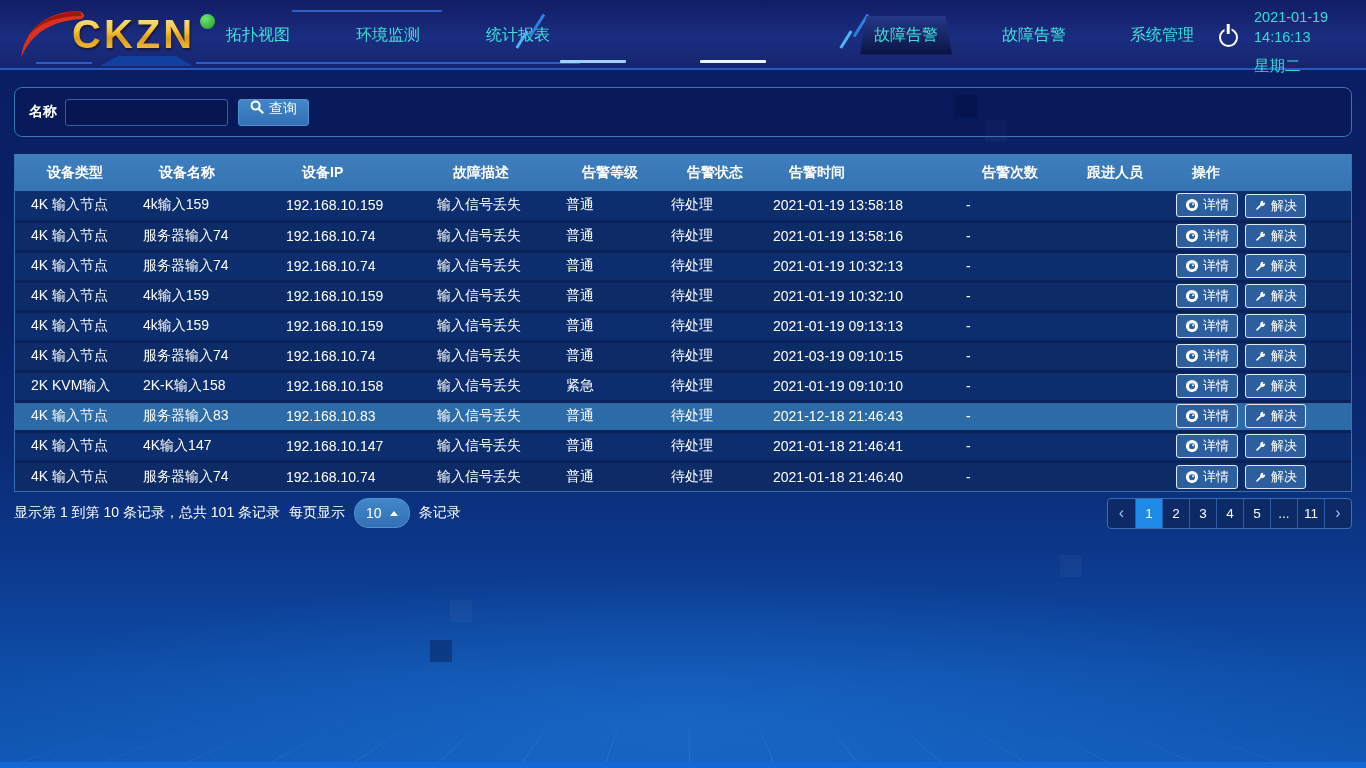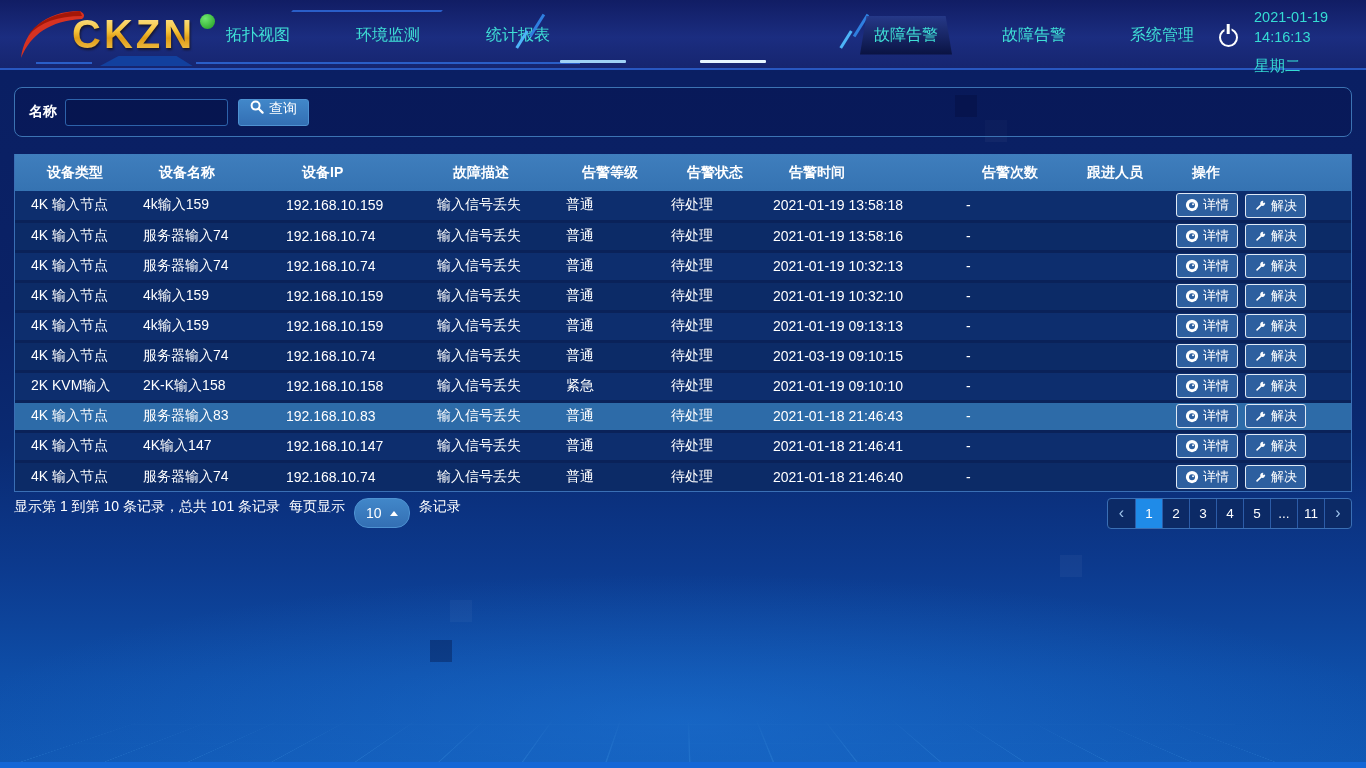--- a/index.html
+++ b/index.html
@@ -82,21 +82,21 @@
   tbody tr { background:#0d2e6e; border-bottom:3px solid #0a2259; cursor:pointer; }
   tbody tr:nth-child(even) { background:#0c2b67; }
   tbody tr.hl { background:#2d6ba8; }
   tbody tr:last-child { border-bottom:none; }
   .op-btn { display:inline-flex; align-items:center; gap:4px; height:24px; padding:0 8px; margin-right:7px;
     background:#2d5f9f; border:1px solid #dfe9f5; border-radius:3px; color:#fff; font-size:13px; cursor:pointer; }
   .ic { display:inline-flex; }
 
   
   .list-footer { position:relative; z-index:5; margin:2px 14px 0; display:flex; align-items:center; justify-content:space-between; height:38px; }
-  .summary { color:#fff; font-size:14px; display:flex; align-items:flex-start; gap:9px; }
+  .summary { color:#fff; font-size:14px; display:flex; align-items:center; gap:9px; }
   .page-size-btn { background:linear-gradient(180deg,#4187c9,#336fb4); color:#fff; border:1px solid #4e92d2; border-radius:14px;
     height:30px; padding:0 11px; font-size:14px; display:flex; align-items:center; gap:8px; cursor:pointer; }
   .caret-up { width:0; height:0; border-left:4.5px solid transparent; border-right:4.5px solid transparent; border-bottom:5.5px solid #fff; }
   .pager { display:flex; border:1px solid #3a6fb5; border-radius:4px; overflow:hidden; background:#0c2a66; }
   .pg { min-width:27px; height:29px; display:flex; align-items:center; justify-content:center; color:#fff; font-size:13.5px;
     border-left:1px solid #2c5ca8; cursor:pointer; padding:0 5px; background:transparent; border-top:none; border-bottom:none; border-right:none; }
   .pg:first-child { border-left:none; }
   .pg.arrow { color:#9fc4ec; font-size:16px; }
   .pg.active { background:#1f8be8; }
 
@@ -420,21 +420,21 @@
                 <span>解决</span>
               </button></td>
           </tr>
           <tr class="hl">
             <td>4K 输入节点</td>
             <td>服务器输入83</td>
             <td>192.168.10.83</td>
             <td>输入信号丢失</td>
             <td>普通</td>
             <td>待处理</td>
-            <td>2021-01-18 21:46:43</td>
+            <td>2021-12-18 21:46:43</td>
             <td>-</td>
             <td></td>
             <td><button class="op-btn">
                 <span class="ic">
                   <svg width="14" height="14" viewBox="0 0 16 16">
                     <circle cx="8" cy="8" r="7" fill="#fff"></circle>
                     <circle cx="8" cy="8.3" r="3.4" fill="#2d5f9f"></circle>
                     <circle cx="9.2" cy="7.2" r="1.1" fill="#fff"></circle>
                   </svg>
                 </span>

